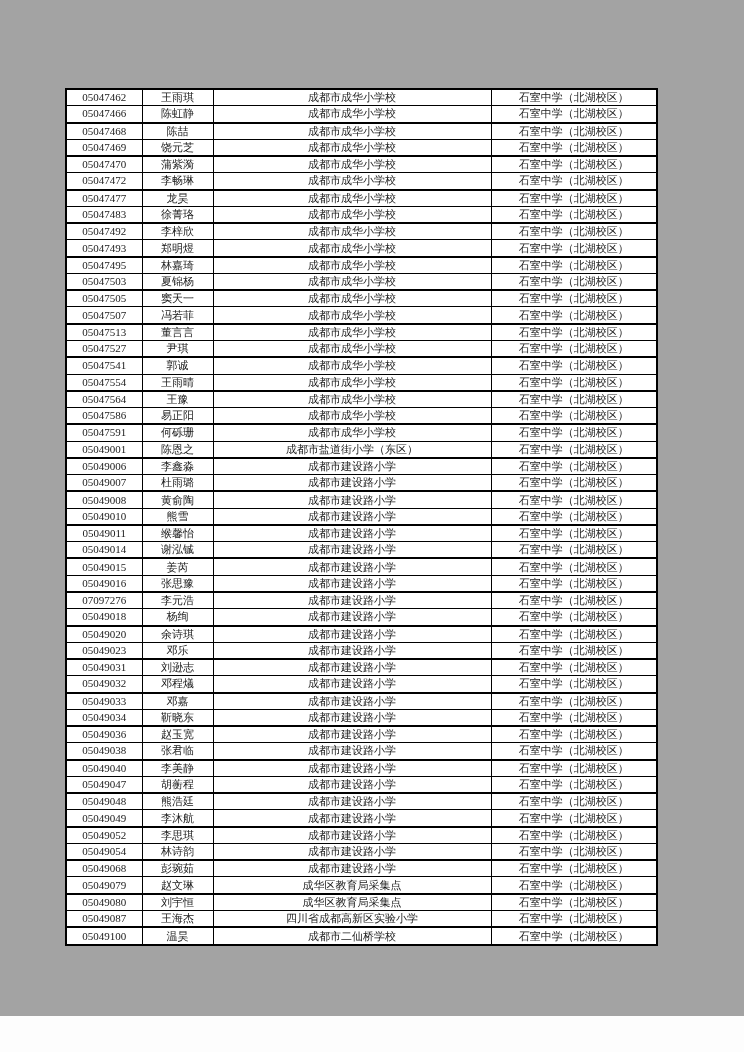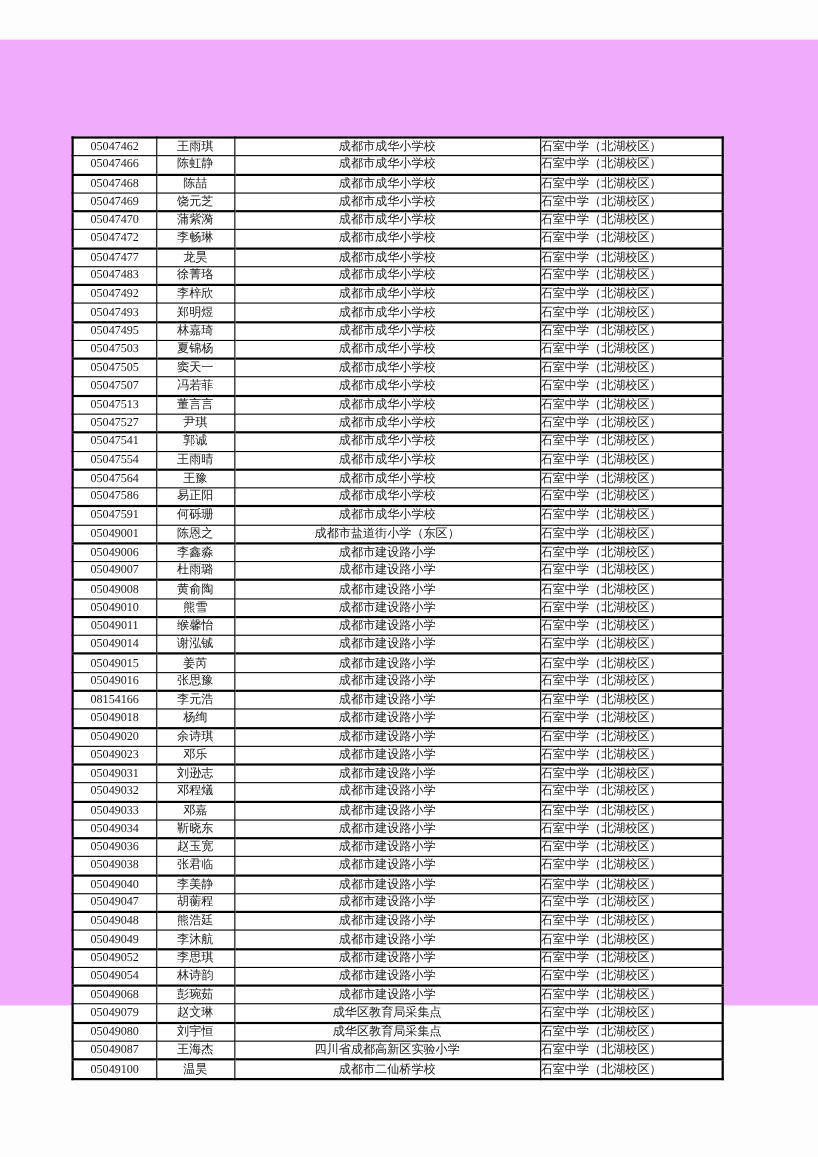--- a/index.html
+++ b/index.html
@@ -9,23 +9,22 @@
   }
   body {
     width: 744px;
     height: 1052px;
     position: relative;
     font-family: "Liberation Serif", "DejaVu Serif", serif;
   }
   .sheet {
     position: absolute;
     left: 0; top: 0;
-    width: 744px; height: 878px;
-    background: #f0abfc;
-    margin-top: 36px;
+    width: 744px; height: 1016px;
+    background: #a3a3a3;
   }
   table.roster {
     position: absolute;
     left: 65px;
     top: 88px;
     width: 591px;
     height: 858px;
     border-collapse: collapse;
     table-layout: fixed;
     background: #ffffff;
@@ -41,21 +40,21 @@
     overflow: hidden;
     white-space: nowrap;
   }
   
   table.roster tr:nth-child(even) td {
     border-bottom-width: 2px;
   }
   td.c-id   { text-align: center; }
   td.c-name { text-align: center; }
   td.c-school { text-align: center; padding-left: 3px; }
-  td.c-dest { text-align: left; }
+  td.c-dest { text-align: center; }
 </style>
 </head>
 <body>
 
 <div class="sheet">
   <table class="roster">
     <colgroup>
       <col style="width:76px">
       <col style="width:71px">
       <col style="width:278px">
@@ -236,21 +235,21 @@
           <td class="c-school">成都市建设路小学</td>
           <td class="c-dest">石室中学（北湖校区）</td>
         </tr>
         <tr>
           <td class="c-id">05049016</td>
           <td class="c-name">张思豫</td>
           <td class="c-school">成都市建设路小学</td>
           <td class="c-dest">石室中学（北湖校区）</td>
         </tr>
         <tr>
-          <td class="c-id">08154166</td>
+          <td class="c-id">07097276</td>
           <td class="c-name">李元浩</td>
           <td class="c-school">成都市建设路小学</td>
           <td class="c-dest">石室中学（北湖校区）</td>
         </tr>
         <tr>
           <td class="c-id">05049018</td>
           <td class="c-name">杨绚</td>
           <td class="c-school">成都市建设路小学</td>
           <td class="c-dest">石室中学（北湖校区）</td>
         </tr>

